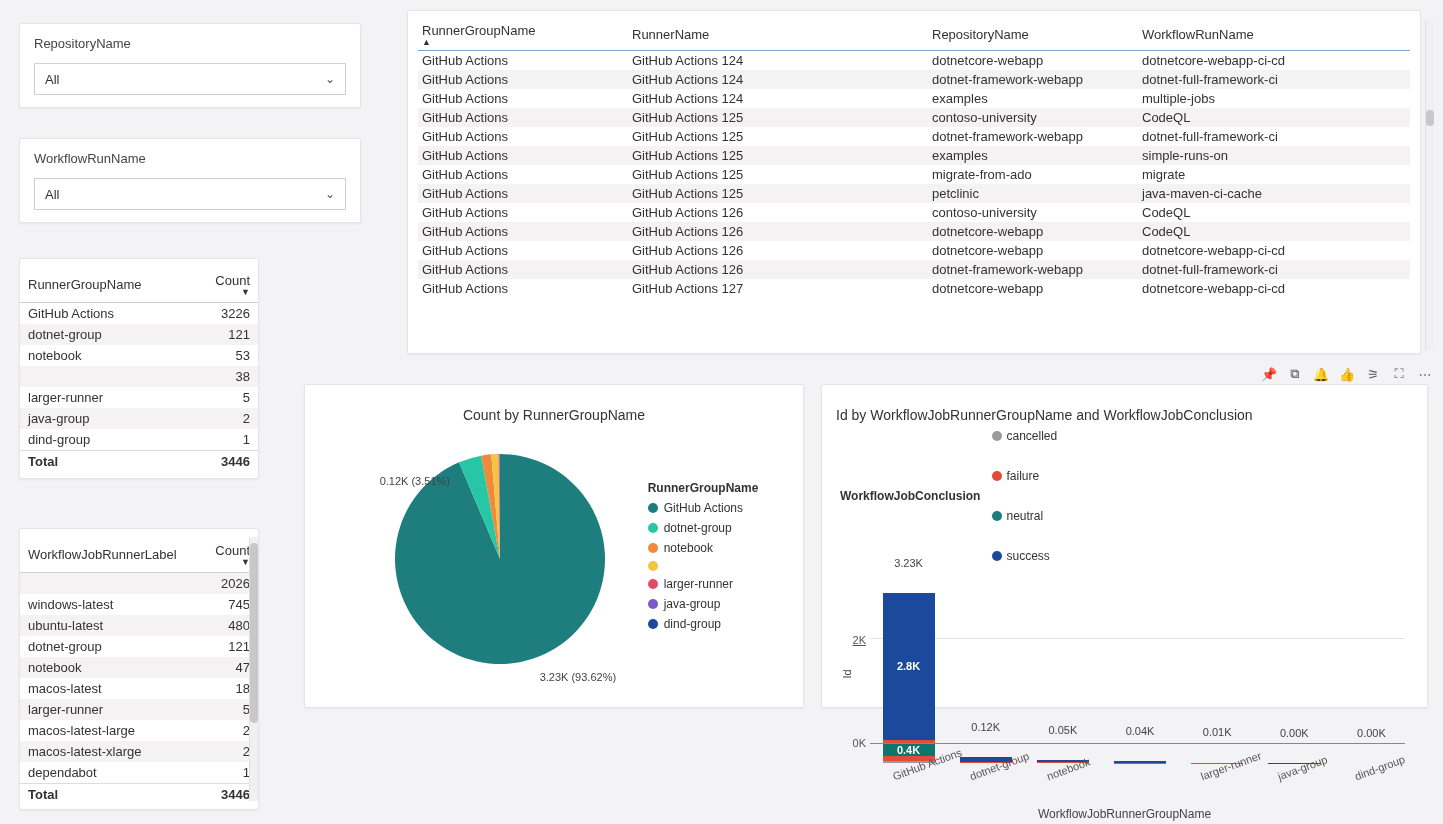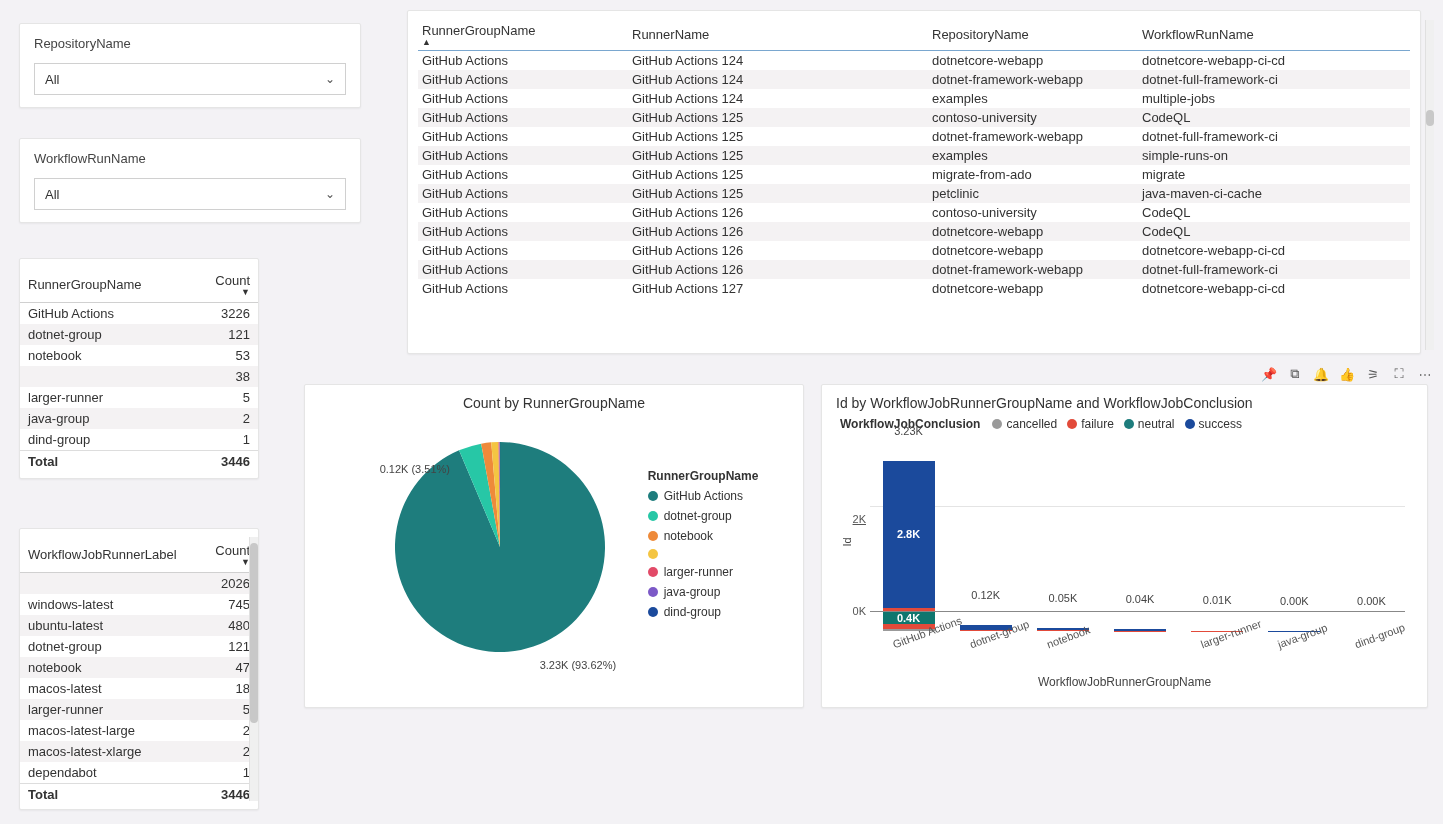--- a/index.html
+++ b/index.html
@@ -58,21 +58,21 @@
 }
 
 
 .big-table { position: absolute; left: 407px; top: 10px; width: 1014px; height: 344px; padding: 6px 10px; overflow: hidden; }
 .big-table table { width: 100%; border-collapse: collapse; font-size: 13px; }
 .big-table th { text-align: left; font-weight: 400; padding: 6px 4px 4px; border-bottom: 1px solid #7aa7cf; color: #333; }
 .big-table td { padding: 2px 4px; }
 .big-table tr.alt { background: #f4f2f3; }
 
 
-.chart-card { position: absolute; padding: 10px 14px 14px; }
+.chart-card { position: absolute; padding: 22px 14px 14px; }
 .chart-title { font-size: 14px; text-align: center; margin-bottom: 6px; color: #333; }
 .legend { font-size: 12px; }
 .legend-title { font-weight: 600; margin-bottom: 6px; }
 .legend-item { display: flex; align-items: center; gap: 6px; margin-bottom: 6px; }
 .swatch { width: 10px; height: 10px; border-radius: 50%; }
 
 .bar-legend { font-size: 12px; display: flex; align-items:center; gap: 12px; margin: 2px 0 10px 4px; }
 .bar-area { position: relative; height: 190px; margin: 0 8px 0 34px; }
 .bar-xaxis { position: relative; height: 40px; margin-left: 34px; }
 .bar-xlabel-item { position: absolute; transform: rotate(-20deg); transform-origin: left top; font-size: 11px; color: #555; top: 8px; white-space: nowrap; }
@@ -383,33 +383,33 @@
           </div>
         </div>
     </div>
   </div>
 </div>
 
 <div class="card chart-card" style="left:821px; top:384px; width:607px; height:324px;">
   <div class="chart-title" style="text-align:left;">Id by WorkflowJobRunnerGroupName and WorkflowJobConclusion</div>
   <div class="bar-legend">
     <strong>WorkflowJobConclusion</strong>
-    <span id="bar-legend-items" style="display:flex; gap:10px;">
+    <span id="bar-legend-items" style="display:flex; gap:26px;flex-direction:column;">
         <span style="display: flex; align-items: center; gap: 4px;"><span class="swatch" style="background:#9a9a9a"></span>cancelled</span>
         <span style="display: flex; align-items: center; gap: 4px;"><span class="swatch" style="background:#e24a3a"></span>failure</span>
         <span style="display: flex; align-items: center; gap: 4px;"><span class="swatch" style="background:#1e7d7d"></span>neutral</span>
         <span style="display: flex; align-items: center; gap: 4px;"><span class="swatch" style="background:#1b4a9c"></span>success</span>
       </span>
   </div>
   <div class="bar-area" id="bar-area">
     <span class="y-title">Id</span>
   <div class="grid-line" style="top: 170px;"></div>
       <span class="y-tick" style="top: 170px;">0K</span>
       <div class="grid-line" style="top: 64.7368px;"></div>
-      <span class="y-tick" style="top: 78px; text-decoration: underline;">2K</span>
+      <span class="y-tick" style="top: 67px; text-decoration: underline;">2K</span>
       <div class="bar-col" style="left: 38.5714px;">
         <div class="bar-seg" style="height: 147.368px; background: rgb(27, 74, 156); position: relative;">
           <div class="bar-inner-label" style="top: 66.6842px;">2.8K</div>
         </div>
         <div class="bar-seg" style="height: 21.0526px; background: rgb(226, 74, 58); position: relative;">
           <div class="bar-inner-label" style="top: 3.52632px; background: #0f766e;">0.4K</div>
         </div>
         <div class="bar-seg" style="height: 1.57895px; background: rgb(154, 154, 154); position: relative;"></div>
       </div>
       <div class="bar-val-top" style="left: 38.5714px; top: 0px;">3.23K</div>

